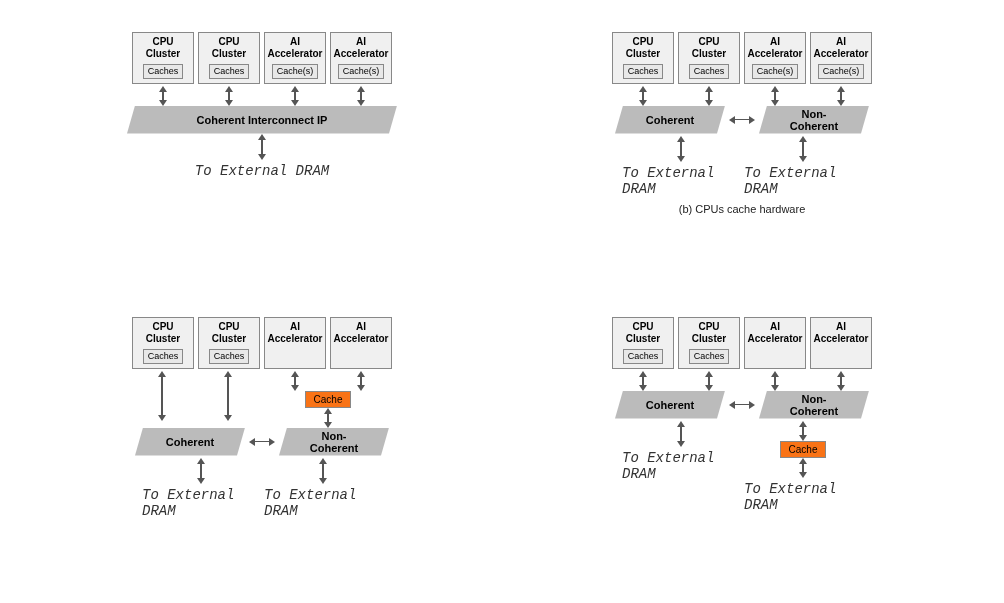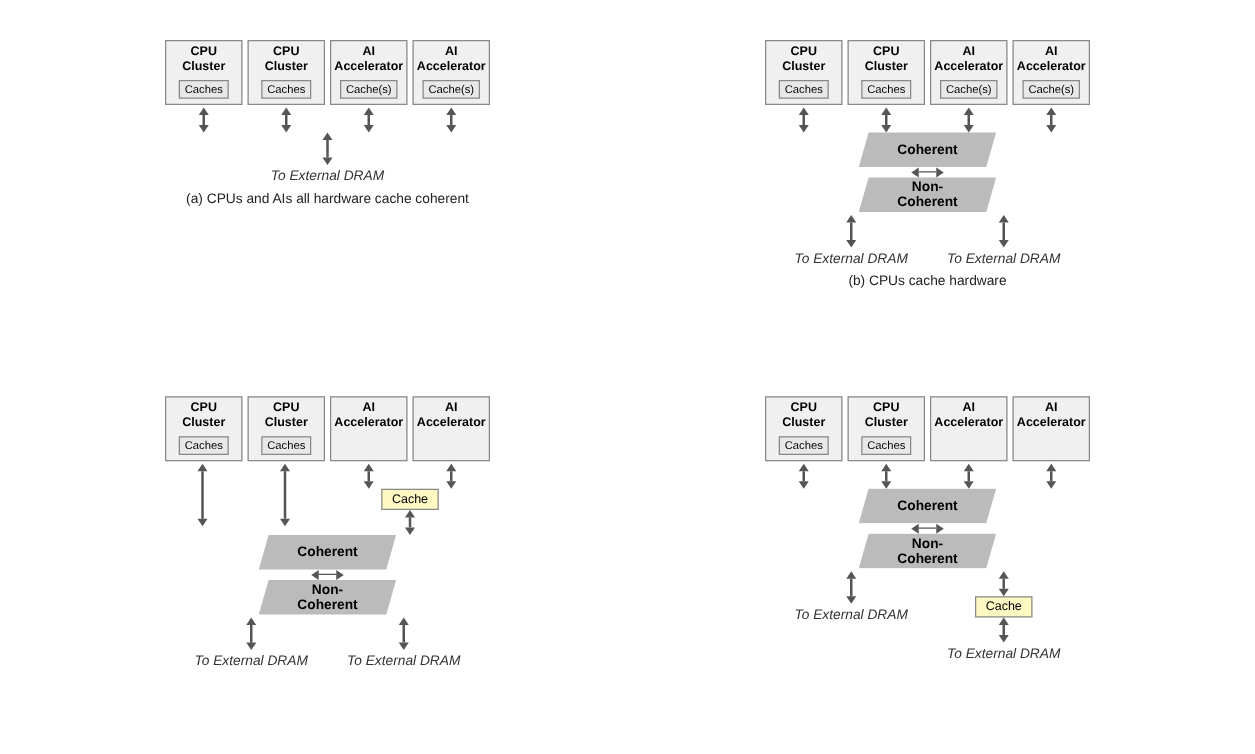--- a/index.html
+++ b/index.html
@@ -99,21 +99,21 @@
     .banner-wide {
       width: 220px;
       height: 28px;
     }
     .banner-med {
       width: 110px;
       height: 28px;
     }
     .banner-row {
       display: flex;
-      flex-direction: column;
+      flex-direction: row;
       align-items: center;
       gap: 0px;
     }
     
     .h-arrow {
       display: flex;
       align-items: center;
       flex-direction: row;
       margin: 0 2px;
     }
@@ -128,45 +128,46 @@
       border-bottom: 4px solid transparent;
       border-left: 6px solid #555;
     }
     .h-arrow-head-left {
       width: 0; height: 0;
       border-top: 4px solid transparent;
       border-bottom: 4px solid transparent;
       border-right: 6px solid #555;
     }
     .dram-text {
-      font-size: 11px;
+      font-size: 14px;
       margin-top: 3px;
       color: #333;
       font-style: italic;
+      font-family: Liberation Mono, monospace;
     }
     .caption {
       font-size: 11px;
       text-align: center;
       margin-top: 6px;
       color: #222;
     }
     .arrow-col {
       width: 62px;
       display: flex;
       justify-content: center;
     }
     .bidir-arrow {
       display: flex;
       flex-direction: column;
       align-items: center;
     }
     
     .small-cache-box {
       border: 1px solid #888;
-      background: #fef9c3;
+      background: #f97316;
       font-size: 10px;
       padding: 2px 8px;
       text-align: center;
     }
   </style>
 </head>
 <body>
 
 <div class="page">
 
@@ -214,28 +215,30 @@
       </div>
       <div class="arrow-col">
         <div class="bidir-arrow">
           <div class="arrow-head-up"></div>
           <div class="arrow-down-line" style="height:8px;"></div>
           <div class="arrow-head-down"></div>
         </div>
       </div>
     </div>
 
+    <div class="banner banner-wide" style="width:270px;">
+      <span>Coherent Interconnect IP</span>
+    </div>
 
     <div class="bidir-arrow" style="margin-top:0;">
       <div class="arrow-head-up"></div>
       <div class="arrow-down-line" style="height:14px;"></div>
       <div class="arrow-head-down"></div>
     </div>
     <div class="dram-text">To External DRAM</div>
-    <div class="caption">(a) CPUs and AIs all hardware cache coherent</div>
   </div>
 
   <div class="diagram">
     <div class="top-boxes">
       <div class="unit-box">
         <span class="unit-title">CPU<br>Cluster</span>
         <span class="sub-box">Caches</span>
       </div>
       <div class="unit-box">
         <span class="unit-title">CPU<br>Cluster</span>

